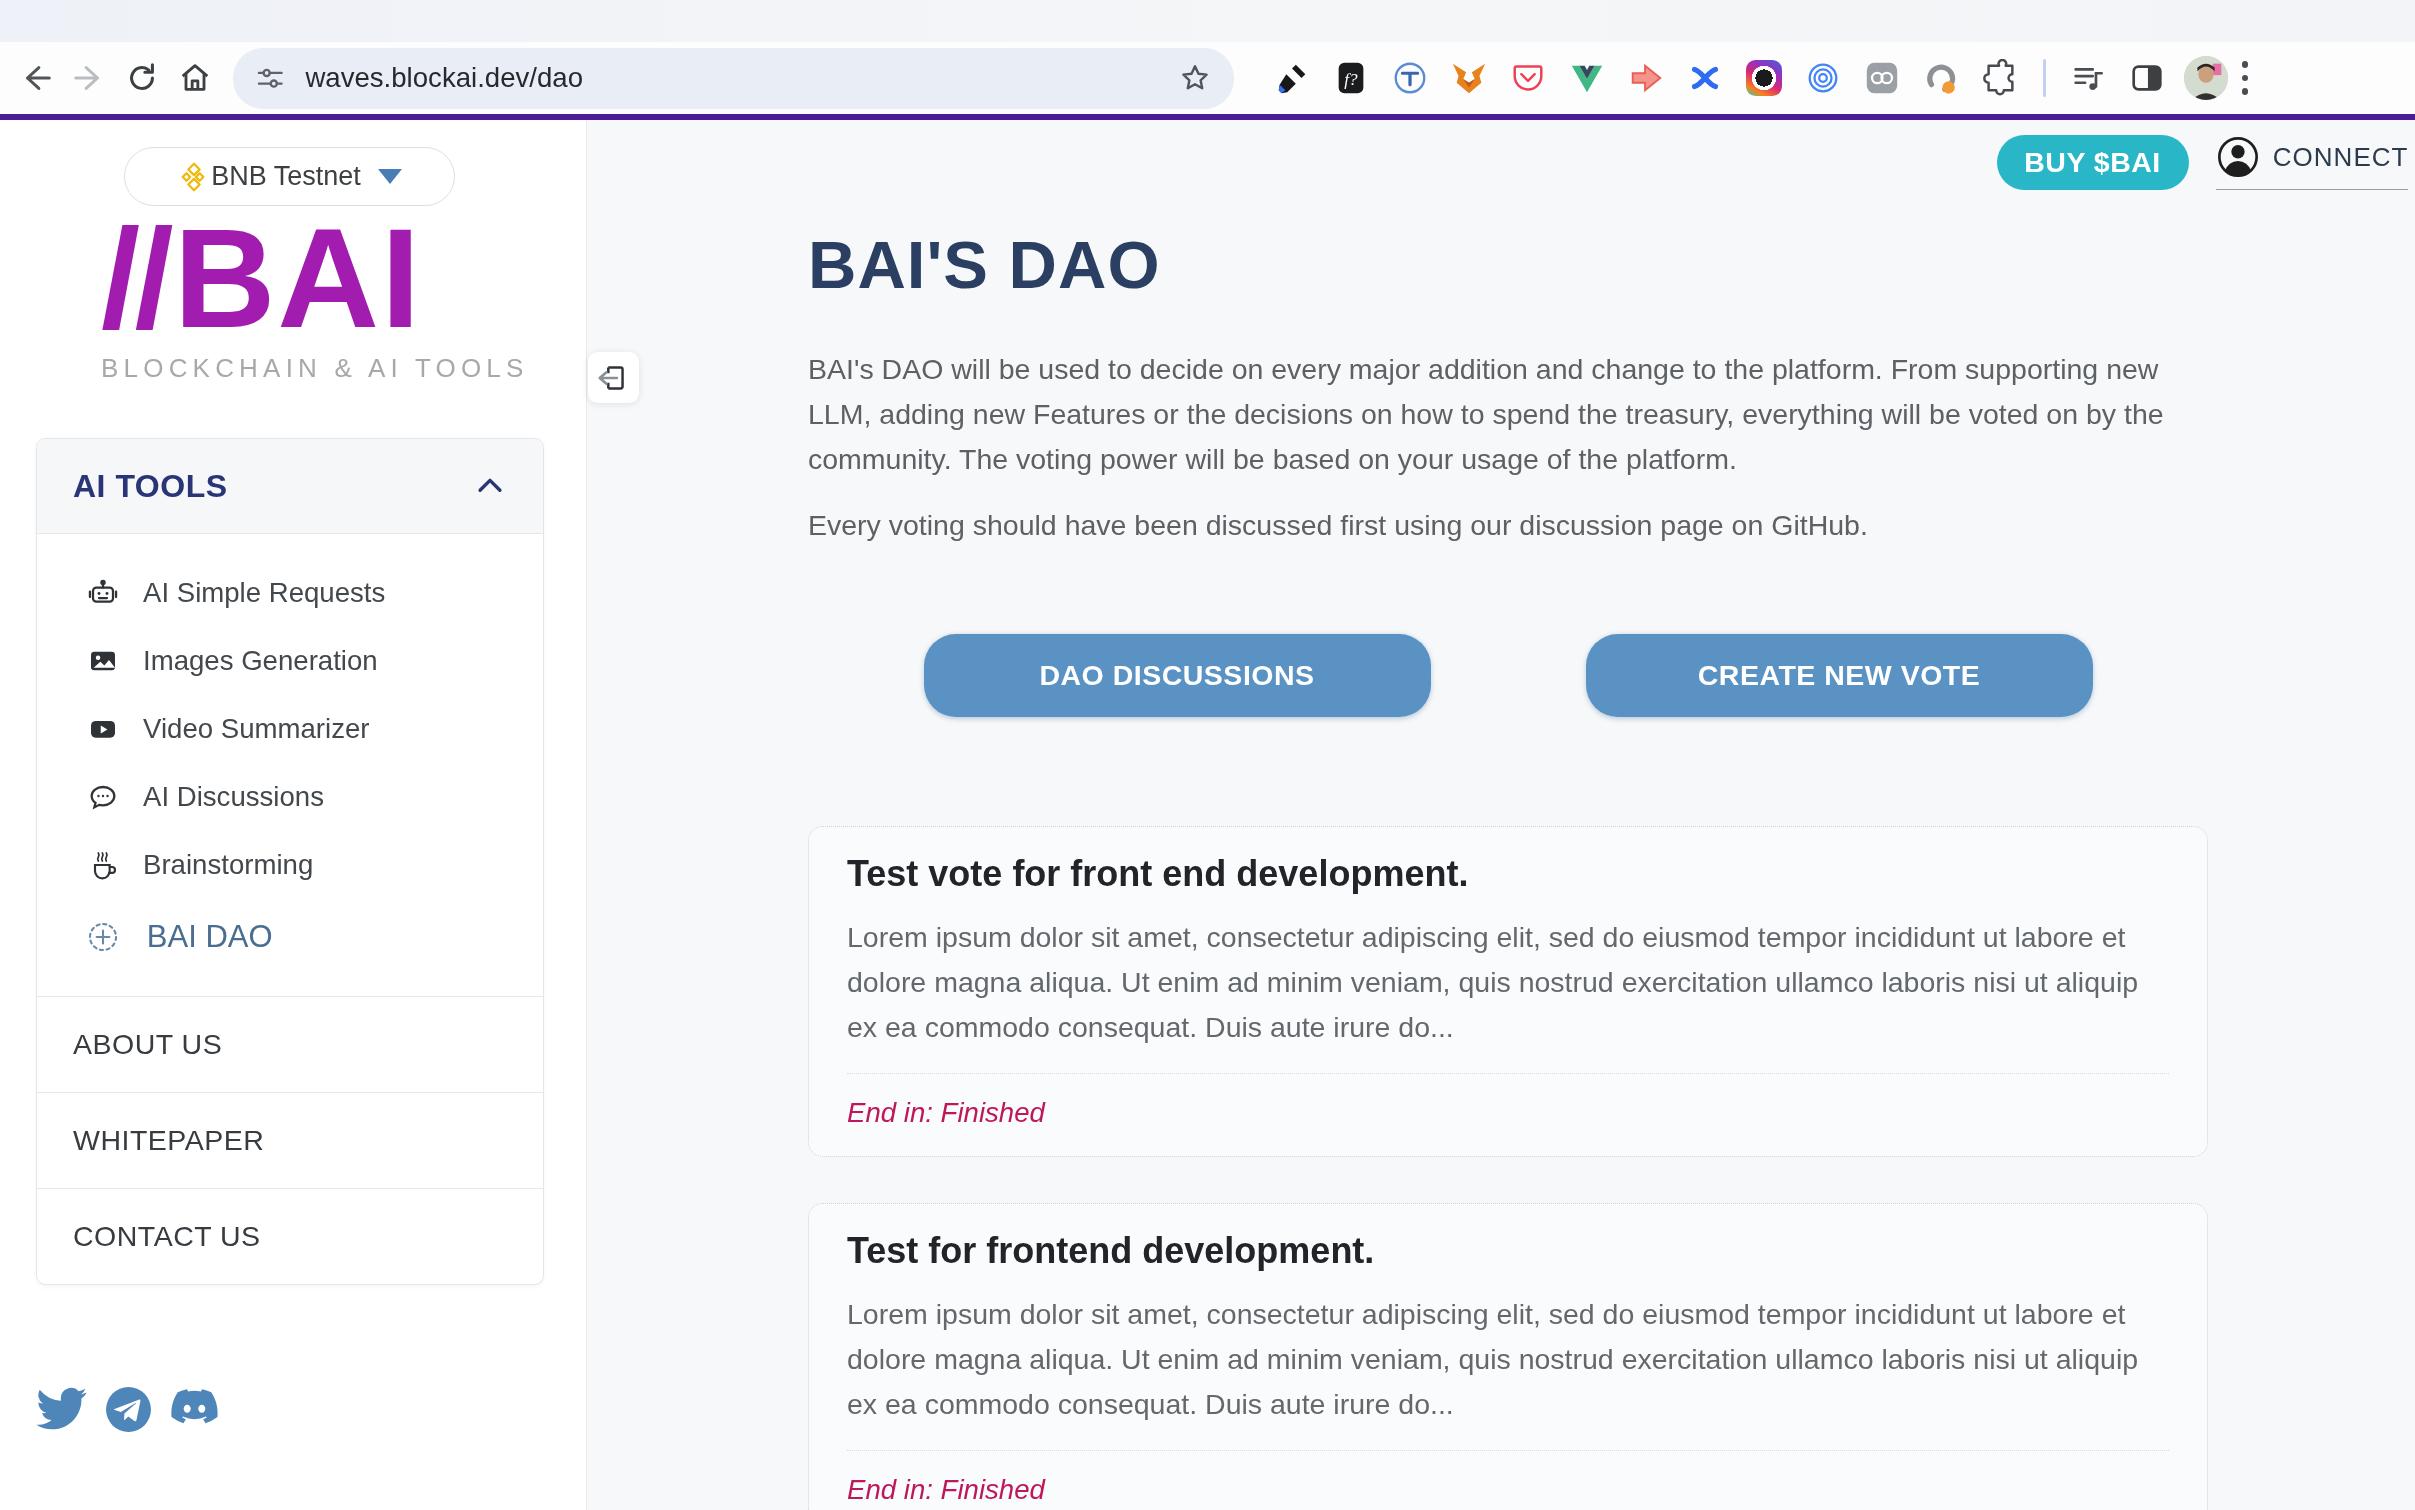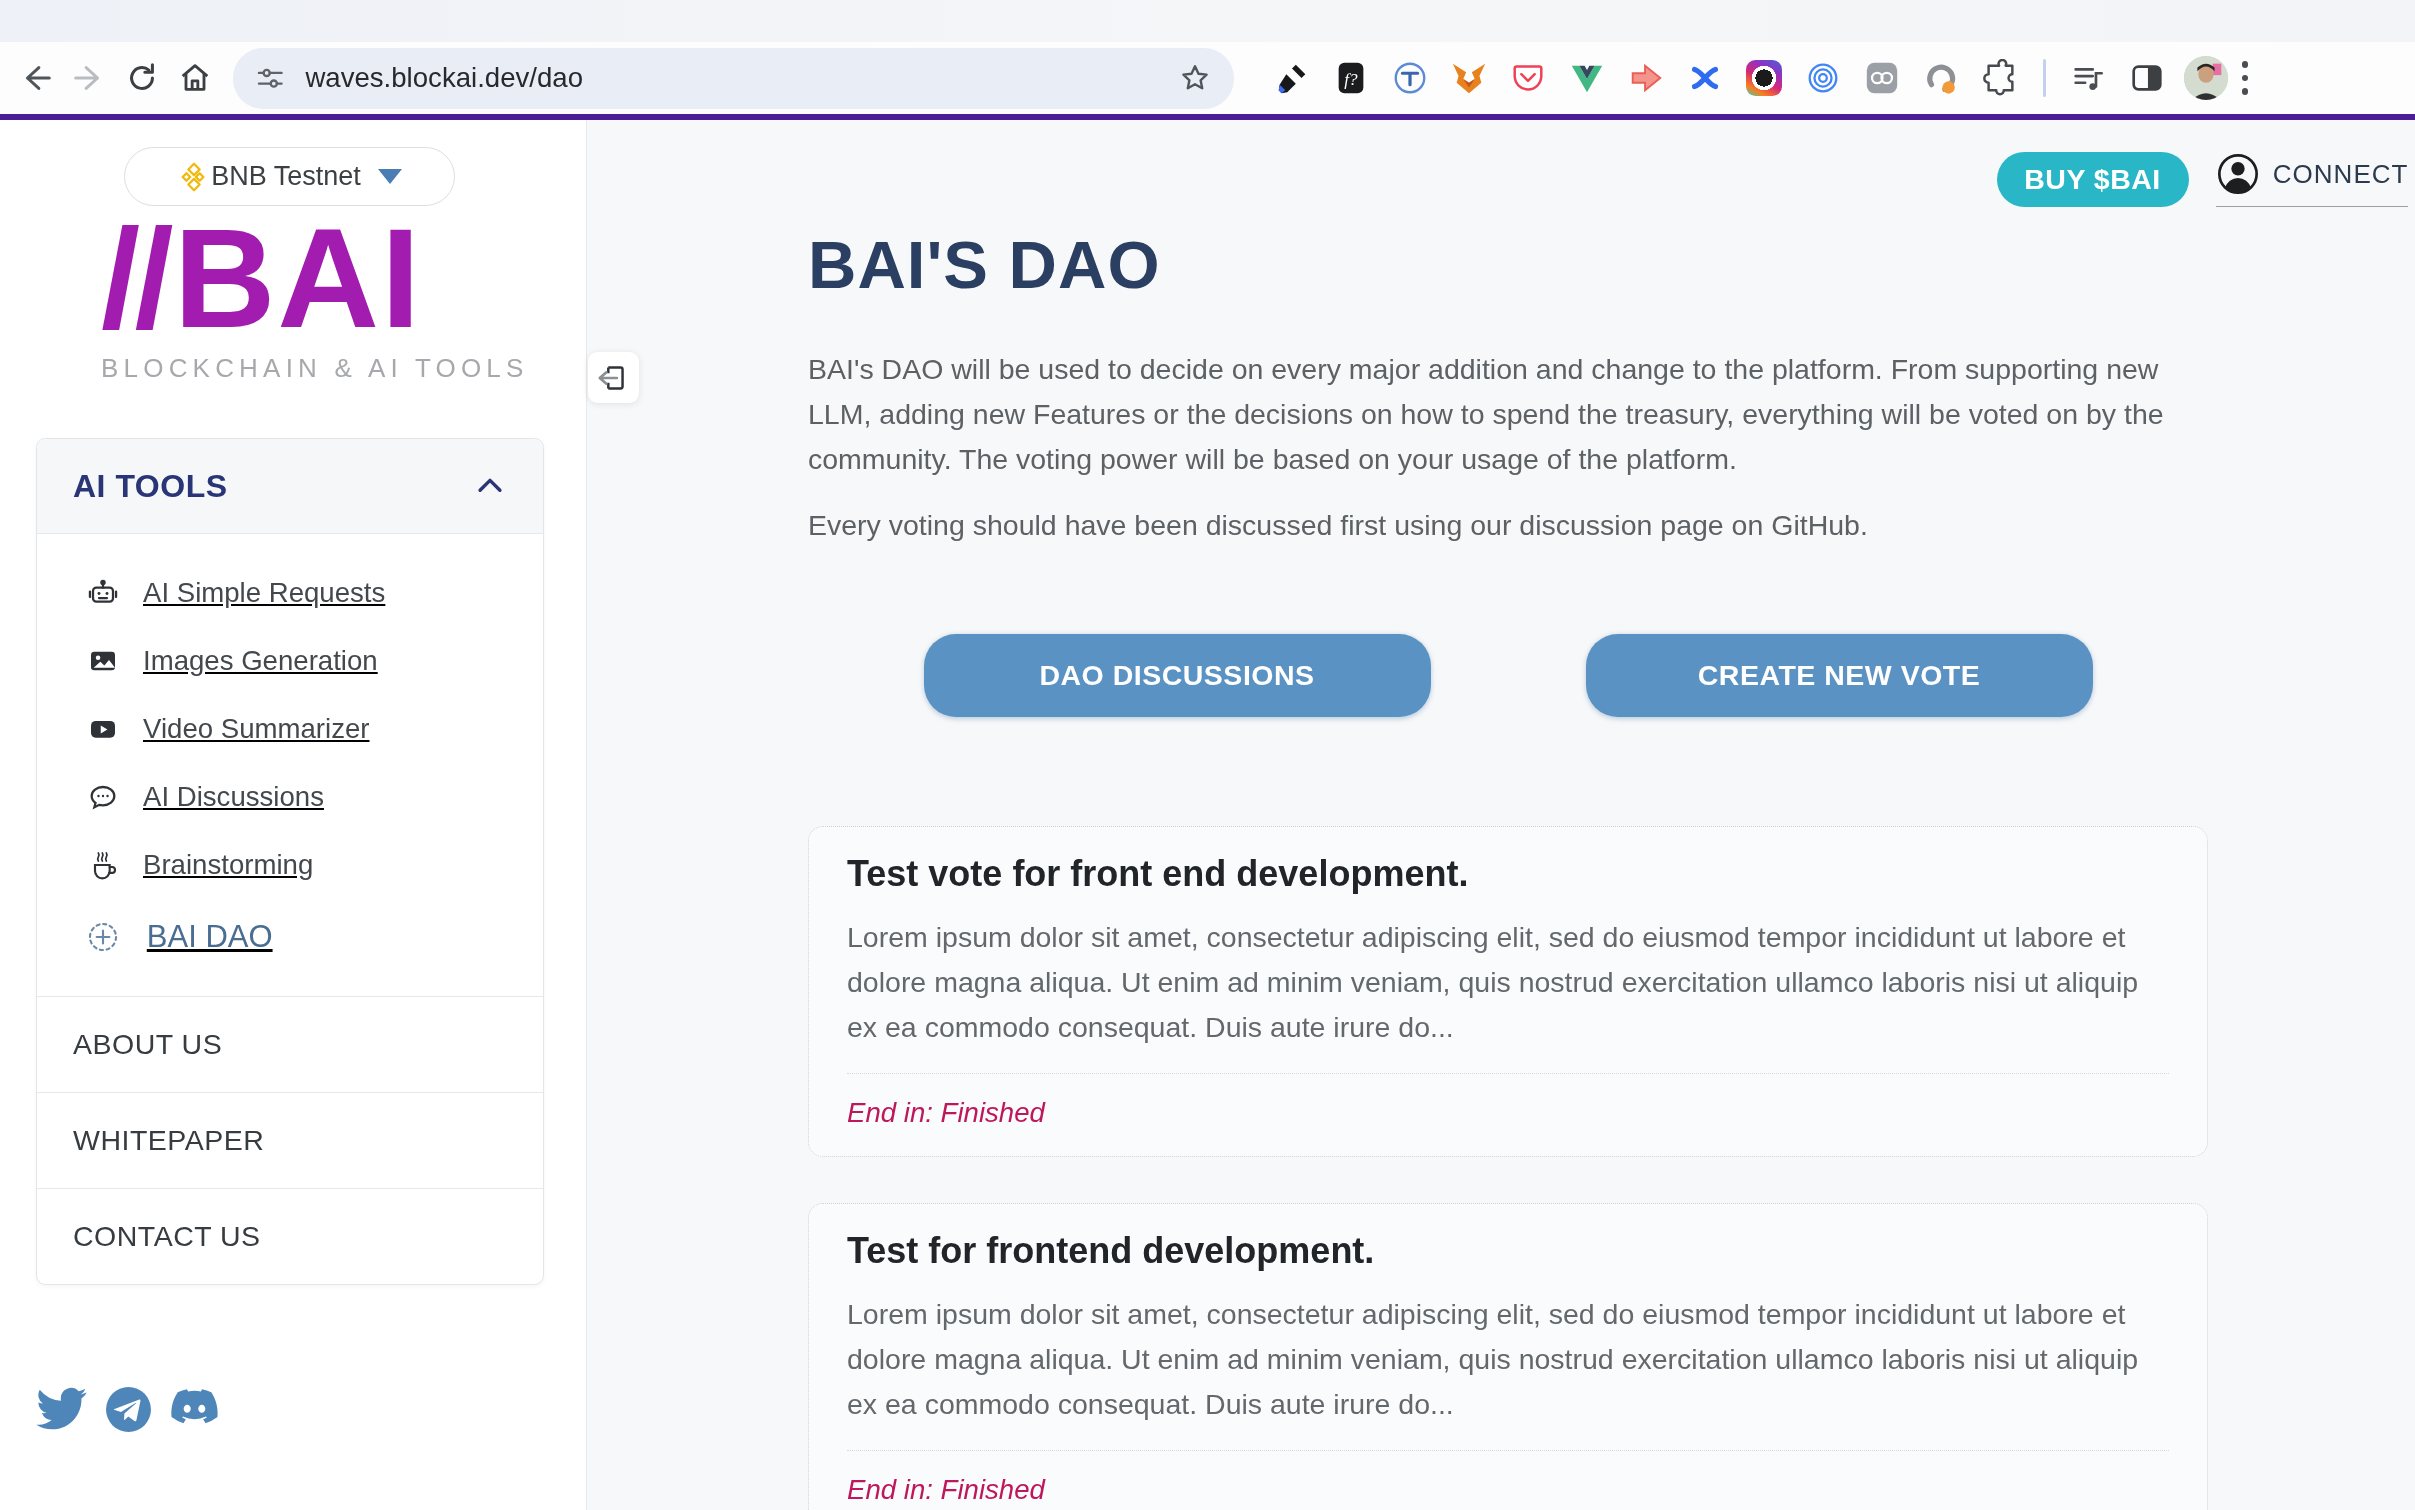--- a/index.html
+++ b/index.html
@@ -49,33 +49,33 @@
   .logo .sub { font-size:26px; color:#a6a8ab; letter-spacing:5.2px; margin-top:3.8px; white-space:nowrap; }
   .collapse { position:absolute; left:588px; top:232px; width:51px; height:51px; background:#fff;
               border-radius:9.5px; box-shadow:0 1px 7.6px rgba(0,0,0,.10); display:flex;
               align-items:center; justify-content:center; z-index:5; }
 
   .navbox { position:absolute; left:36px; top:318px; width:508px; border:1px solid #e3e5e8;
             border-radius:9.5px; background:#fff; box-shadow:0 1.9px 5.7px rgba(0,0,0,.04); }
   .navhead { height:95px; background:#f6f7f9; border-bottom:1px solid #e6e8ea;
              border-radius:9.5px 9.5px 0 0; display:flex; align-items:center; padding:0 36px; }
   .navhead .nh { font-size:32px; font-weight:700; color:#293577; letter-spacing:0.5px; flex:1; }
-  .navitems { padding:25px 0 21px;text-decoration:underline; }
+  .navitems { padding:25px 0 21px; }
   .item { height:68px; display:flex; align-items:center; padding:0 0 0 49px; cursor:default; }
   .item .ic { width:34px; display:flex; justify-content:center; margin-right:23px; color:#2f3337; }
   .item .lb { font-size:27.6px; color:#43484d; }
   .item.dao { height:76px; }
   .item.dao .lb { font-size:31px; color:#4a6d92; margin-left:3.8px; }
   .slink { height:96px; border-top:1px solid #e6e8ea; display:flex; align-items:center; padding:0 36px; }
   .slink .lb { font-size:28.5px; color:#373c41; letter-spacing:0.5px; }
   .social { position:absolute; left:34px; top:1265px; display:flex; align-items:center; gap:15px; }
   .social .sbtn { display:flex; }
 
   
-  .topbar { position:absolute; top:32px; right:7.6px; display:flex; align-items:center; gap:27px; }
+  .topbar { position:absolute; top:15px; right:7.6px; display:flex; align-items:center; gap:27px; }
   .buybtn { width:192px; height:55px; border-radius:28.5px; background:#29b7c8; color:#fff;
             font-size:28.5px; font-weight:700; display:flex; align-items:center; justify-content:center;
             border:none; letter-spacing:0.5px; }
   .connect { display:flex; align-items:center; gap:13.3px; padding-bottom:9.5px;
              border-bottom:1.9px solid #9aa0a6; }
   .connect .clabel { font-size:26px; color:#2c3a4d; letter-spacing:1px; }
   .page { padding:105px 0 0 221px; width:1617px; }
   h1.title { font-size:67px; font-weight:800; color:#2b3f63; letter-spacing:1px; line-height:80px; }
   .para { width:1391px; font-size:28.5px; line-height:45px; color:#5c6166; margin-top:42px; }
   .para2 { margin-top:21px; }

